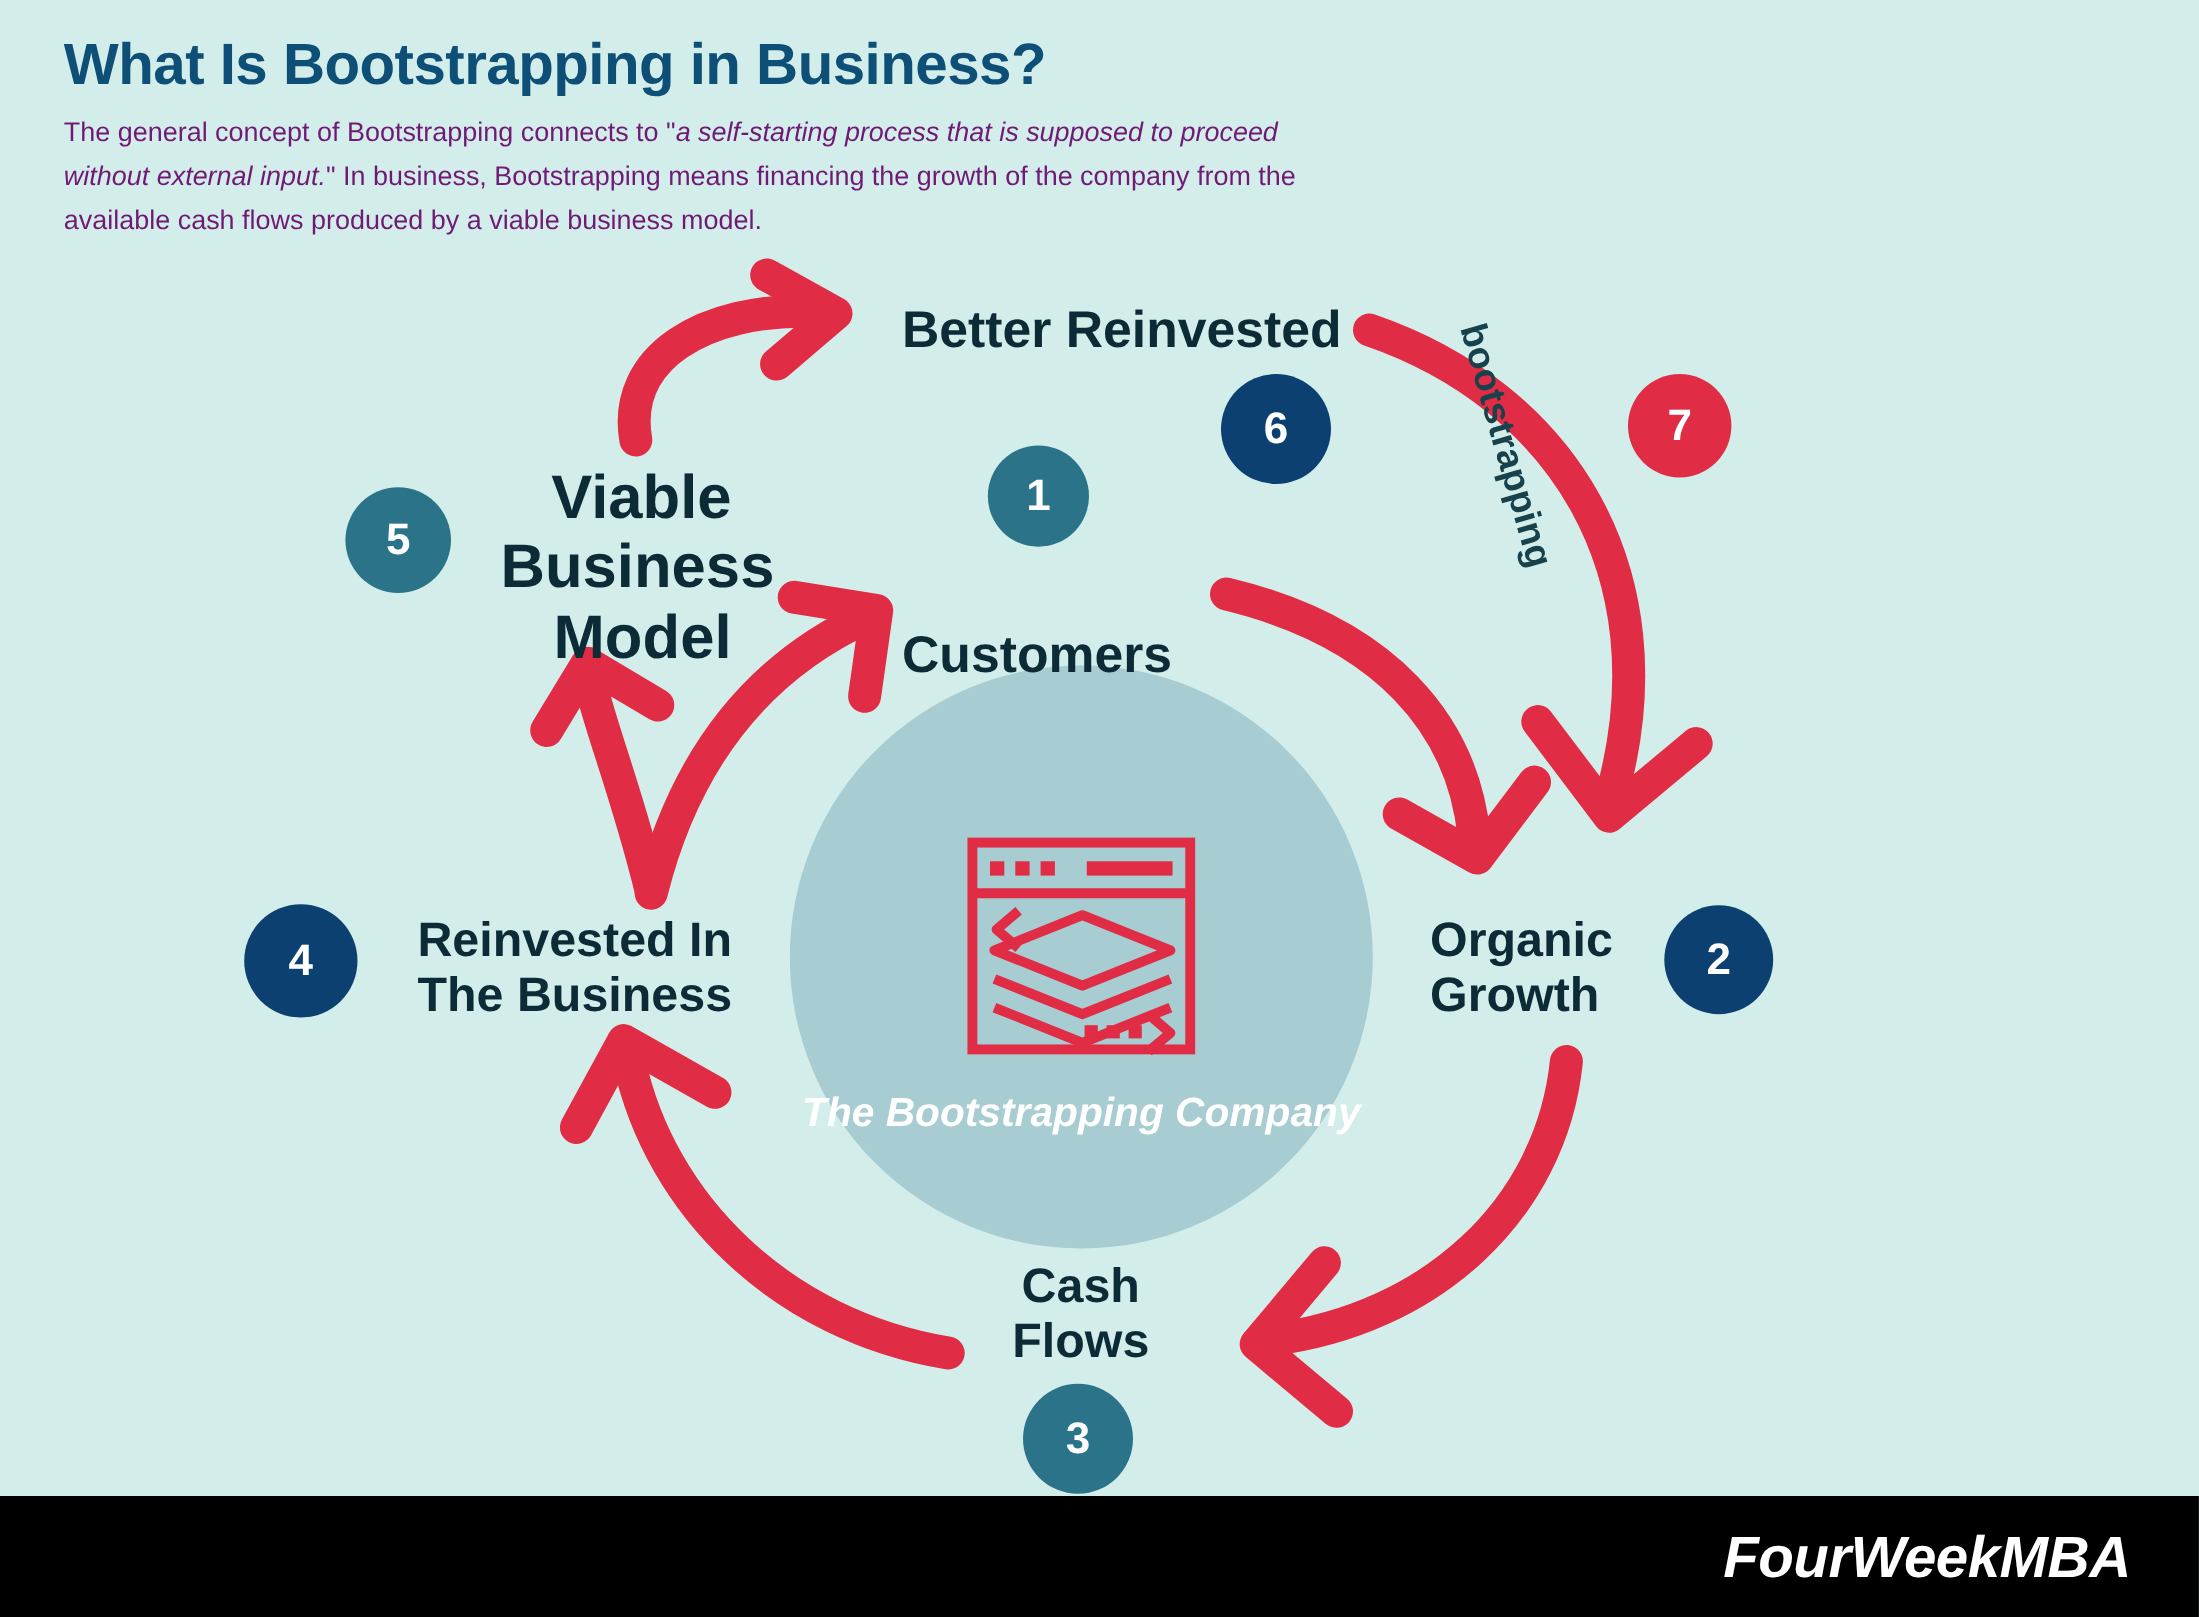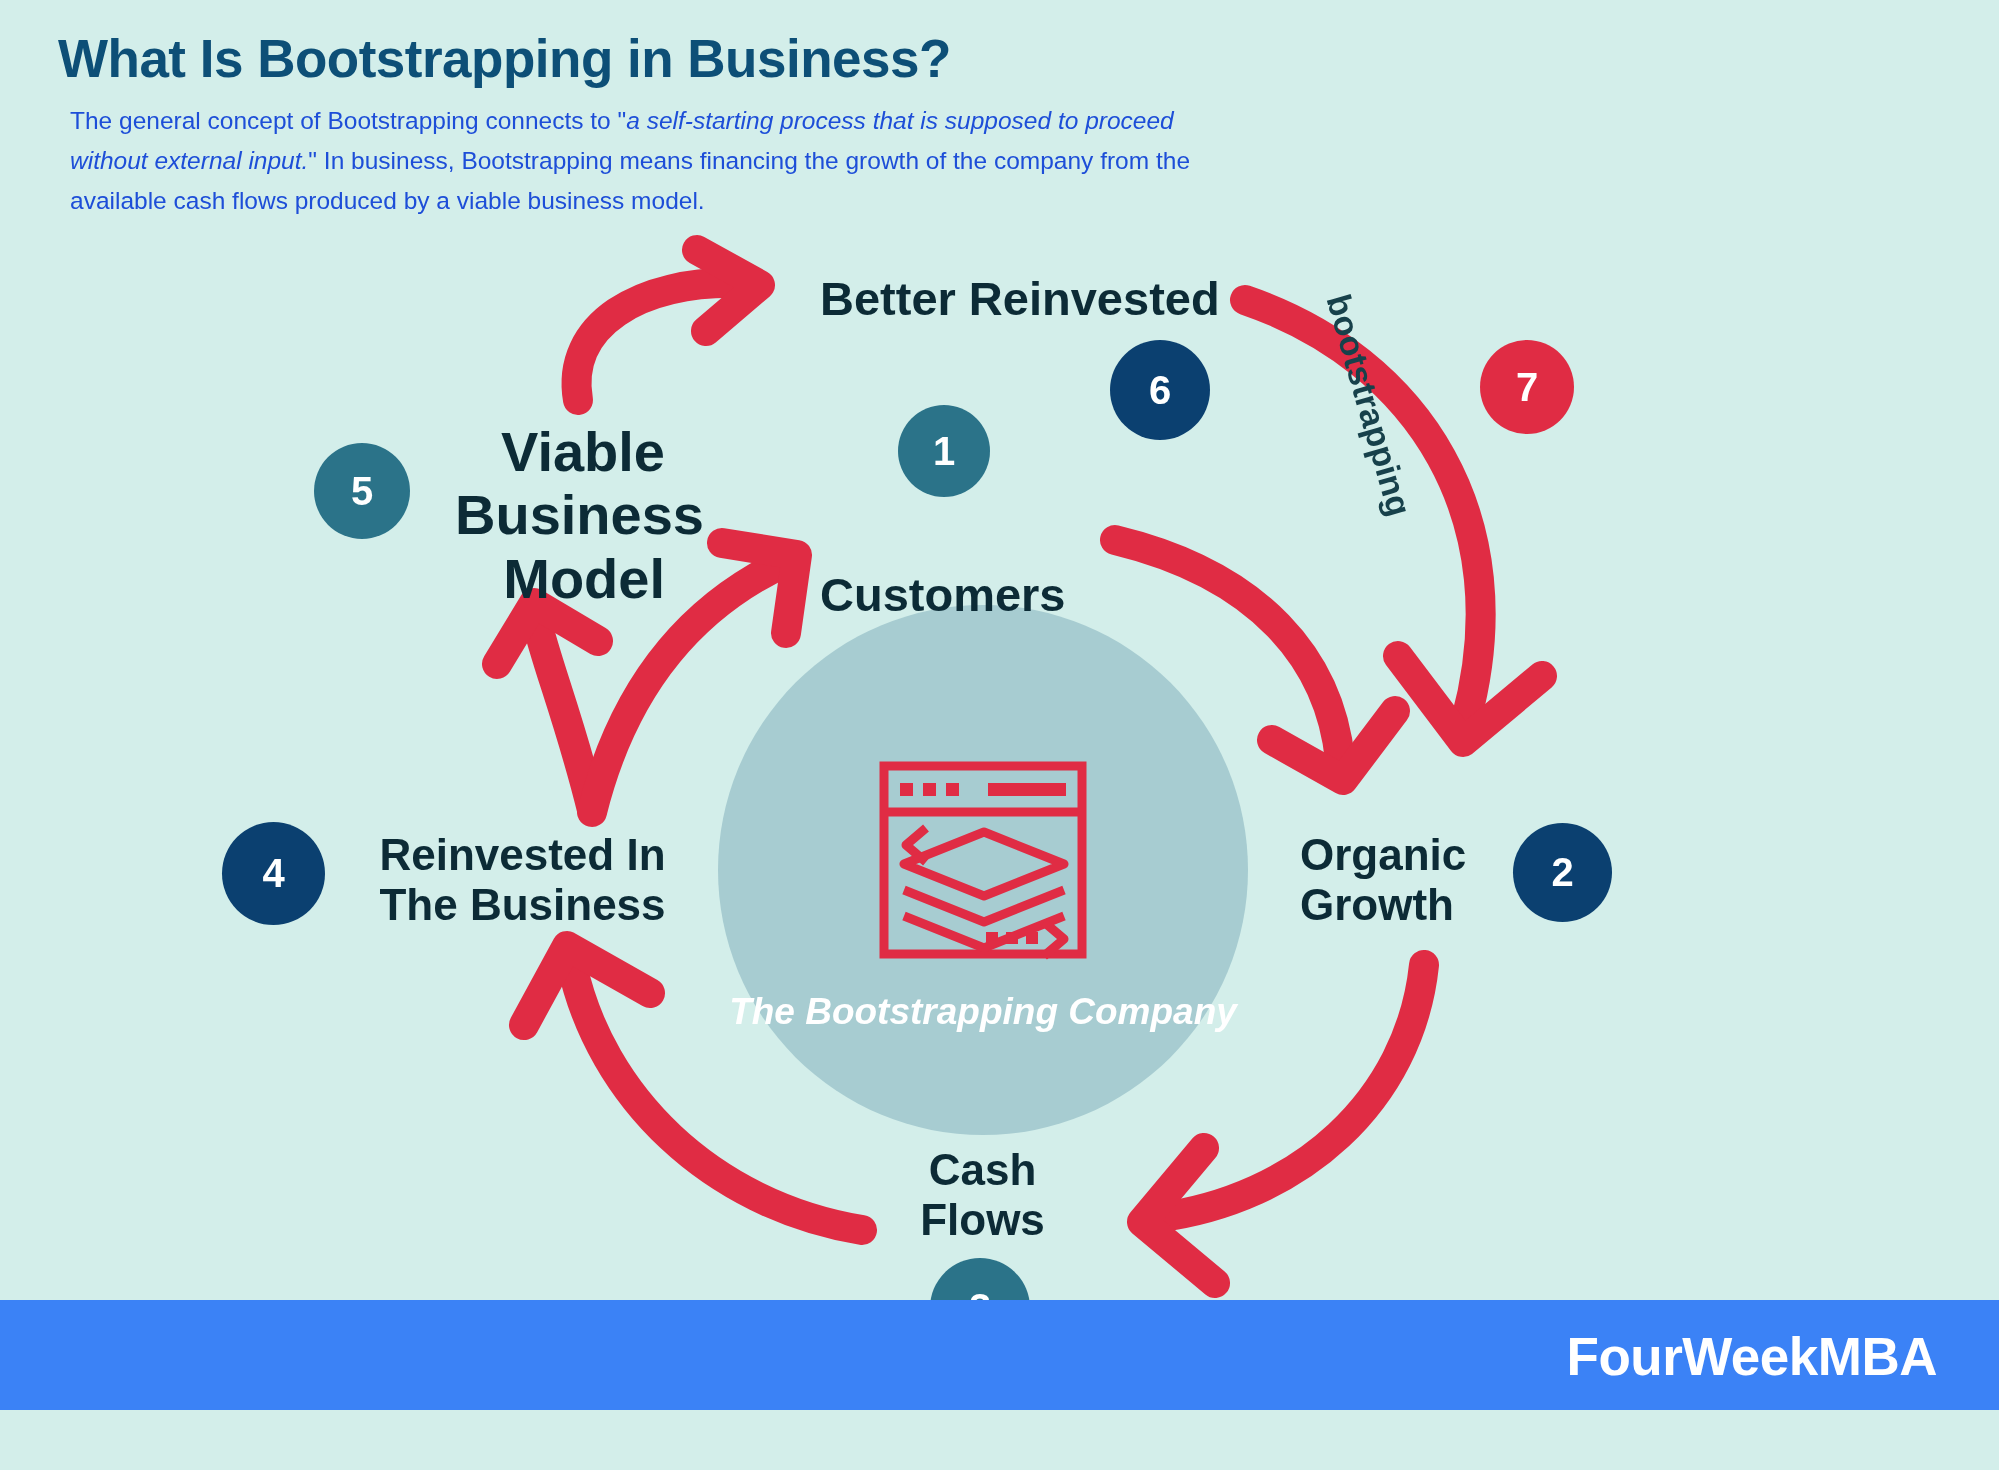--- a/index.html
+++ b/index.html
@@ -32,23 +32,23 @@
   #page-title {
     font-size: 53px;
     font-weight: bold;
     color: #0d4f77;
     letter-spacing: -0.5px;
     margin: 0 0 14px 0;
     line-height: 1.08;
   }
   #intro {
     font-size: 24.5px;
-    color: #1d4ed8;
+    color: #701a75;
     line-height: 1.63;
-    margin: 12px;
+    margin: 0;
     max-width: 1130px;
   }
   #intro .it { font-style: italic; }
 
   
   #diagram {
     position: absolute;
     left: 0;
     top: 0;
     width: 1999px;
@@ -159,24 +159,25 @@
   #badge-3 { left: 930px; top: 1258px; width: 100px; height: 100px; background: #2b7389; font-size: 40px; }
   #badge-4 { left: 222px; top: 822px; width: 103px; height: 103px; background: #0b4070; font-size: 40px; }
   #badge-5 { left: 314px; top: 443px; width: 96px; height: 96px; background: #2b7389; font-size: 40px; }
   #badge-6 { left: 1110px; top: 340px; width: 100px; height: 100px; background: #0b4070; font-size: 40px; }
   #badge-7 { left: 1480px; top: 340px; width: 94px; height: 94px; background: #e02c44; font-size: 40px; }
 
   
   #footer {
     position: absolute;
     left: 0;
-    top: 1300px;
+    top: 1360px;
     width: 1999px;
     height: 110px;
-    background: #3b82f6;
+    background: #000000;
+    font-style: italic;
   }
   #footer-logo {
     position: absolute;
     right: 62px;
     top: 26px;
     color: #ffffff;
     font-size: 53px;
     font-weight: bold;
     letter-spacing: -0.5px;
   }

